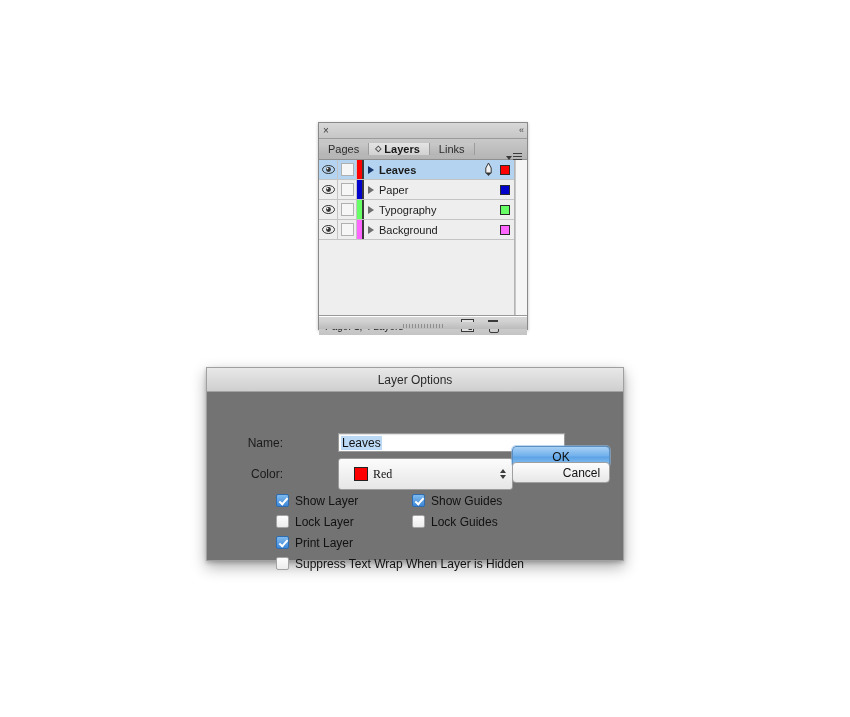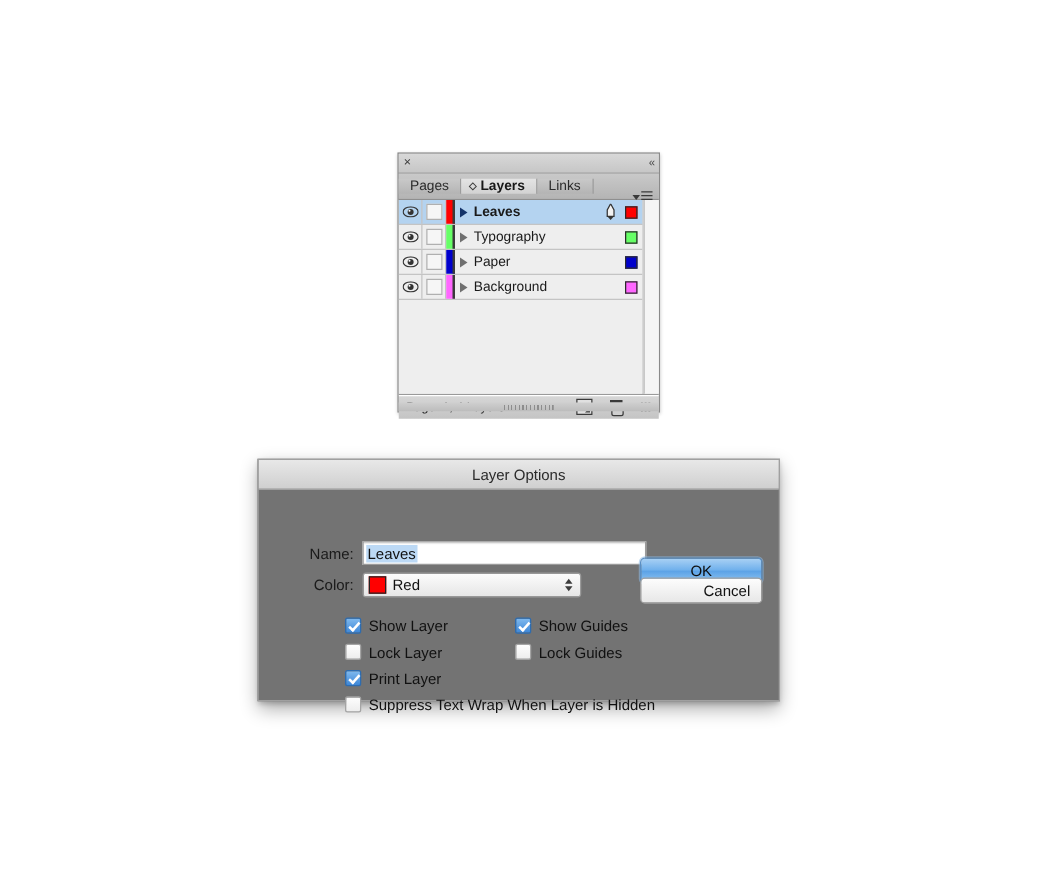--- a/index.html
+++ b/index.html
@@ -239,21 +239,21 @@
     background: linear-gradient(to bottom, #e8e8e8, #cfcfcf);
     border-bottom: 1px solid #a2a2a2;
     display: flex; align-items: center; justify-content: center;
     font-size: 12px;
     color: #2a2a2a;
   }
   .dlg-body { position: relative; height: 170px; }
 
   .field-row {
     position: absolute;
-    display: flex; align-items: center;
+    display: flex; align-items: center; gap: 48px;
   }
   .field-label {
     font-size: 12px; color: #1a1a1a;
     text-align: right;
     width: 62px;
     padding-right: 7px;
   }
   .text-input {
     width: 227px; height: 19px;
     background: #ffffff;
@@ -264,30 +264,31 @@
     font-size: 12px;
     color: #111;
     box-shadow: inset 0 1px 1px rgba(0,0,0,0.12);
   }
   .sel-text {
     background: #bcd9f5;
     color: #111;
     padding: 0 1px;
   }
   .select-box {
-    width: 175px; height: 20px;
+    width: 175px; height: 32px;
     background: linear-gradient(to bottom, #fcfcfc, #e6e6e6);
     border: 1px solid #9b9b9b;
     border-radius: 3px;
     box-sizing: border-box;
     display: flex; align-items: center;
-    padding-left: 4px;
+    padding-left: 15px;
     font-size: 12px;
     color: #111;
     position: relative;
+    font-family: Liberation Serif, serif;
   }
   .select-swatch {
     width: 12px; height: 12px;
     border: 1px solid #222;
     margin-right: 5px;
   }
   .select-arrows {
     position: absolute; right: 6px; top: 50%;
     transform: translateY(-50%);
     display: flex; flex-direction: column; gap: 2px;
@@ -426,49 +427,49 @@
             <div class="lr-eye">
               <svg width="13" height="9" viewBox="0 0 13 9">
                 <ellipse cx="6.5" cy="4.5" rx="6" ry="4" fill="none" stroke="#333" stroke-width="1"></ellipse>
                 <circle cx="6.5" cy="4.5" r="2.4" fill="#333"></circle>
                 <circle cx="5.6" cy="3.6" r="0.8" fill="#fff"></circle>
               </svg>
             </div>
             <div class="lr-lock">
               <span style="display:block;width:11px;height:11px;border:1px solid #b0b0b0;background:#f6f6f6;"></span>
             </div>
-            <div class="lr-colorbar" style="background: rgb(102, 255, 102);"></div>
+            <div class="lr-colorbar" style="background: rgb(0, 0, 204);"></div>
             <div class="lr-disc">
               <span class="tri-right"></span>
             </div>
-            <div class="lr-name">Typography</div>
+            <div class="lr-name">Paper</div>
             <div class="lr-pen"></div>
             <div class="lr-swatch">
-              <span class="swatch-box" style="background: rgb(102, 255, 102);"></span>
+              <span class="swatch-box" style="background: rgb(0, 0, 204);"></span>
             </div>
           </div>
           <div class="layer-row">
             <div class="lr-eye">
               <svg width="13" height="9" viewBox="0 0 13 9">
                 <ellipse cx="6.5" cy="4.5" rx="6" ry="4" fill="none" stroke="#333" stroke-width="1"></ellipse>
                 <circle cx="6.5" cy="4.5" r="2.4" fill="#333"></circle>
                 <circle cx="5.6" cy="3.6" r="0.8" fill="#fff"></circle>
               </svg>
             </div>
             <div class="lr-lock">
               <span style="display:block;width:11px;height:11px;border:1px solid #b0b0b0;background:#f6f6f6;"></span>
             </div>
-            <div class="lr-colorbar" style="background: rgb(0, 0, 204);"></div>
+            <div class="lr-colorbar" style="background: rgb(102, 255, 102);"></div>
             <div class="lr-disc">
               <span class="tri-right"></span>
             </div>
-            <div class="lr-name">Paper</div>
+            <div class="lr-name">Typography</div>
             <div class="lr-pen"></div>
             <div class="lr-swatch">
-              <span class="swatch-box" style="background: rgb(0, 0, 204);"></span>
+              <span class="swatch-box" style="background: rgb(102, 255, 102);"></span>
             </div>
           </div>
           <div class="layer-row">
             <div class="lr-eye">
               <svg width="13" height="9" viewBox="0 0 13 9">
                 <ellipse cx="6.5" cy="4.5" rx="6" ry="4" fill="none" stroke="#333" stroke-width="1"></ellipse>
                 <circle cx="6.5" cy="4.5" r="2.4" fill="#333"></circle>
                 <circle cx="5.6" cy="3.6" r="0.8" fill="#fff"></circle>
               </svg>
             </div>

